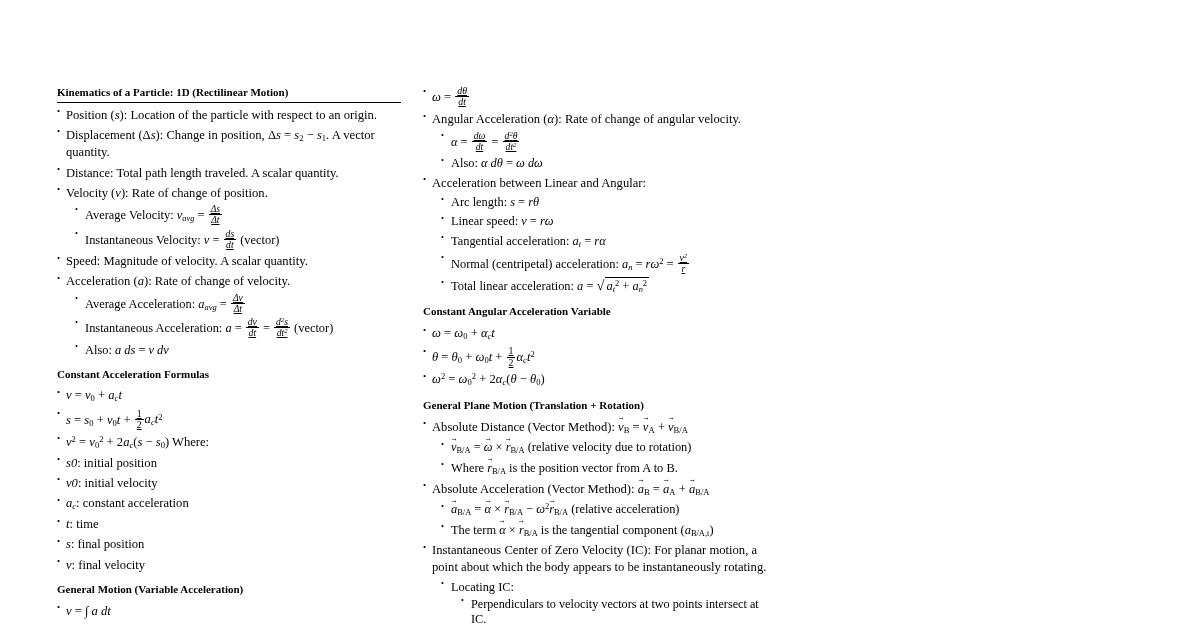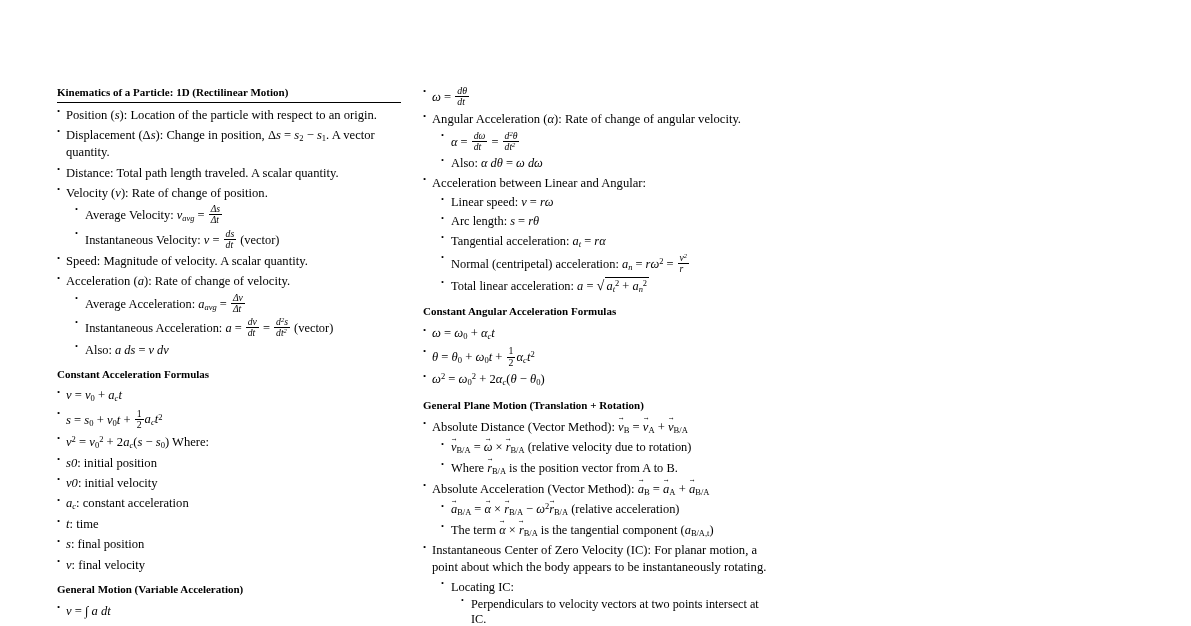--- a/index.html
+++ b/index.html
@@ -103,23 +103,25 @@
     font-size: 8px;
   }
   b { font-weight: normal; }
   .mathit {
     font-family: "Liberation Serif", serif;
     font-style: italic;
   }
   .frac {
     display: inline-block;
     vertical-align: -0.45em;
+    text-align: center;
     font-size: 0.78em;
     line-height: 1.05;
     margin: 0 1px;
+    text-decoration: underline;
   }
   .frac .num {
     display: block;
     padding: 0 2px;
     border-bottom: 0.9px solid #000;
   }
   .frac .den {
     display: block;
     padding: 0 2px;
   }
@@ -214,30 +216,30 @@
     <ul class="lvl1">
       <li style="margin-top:0;"><span class="mathit">ω</span> = <span class="frac"><span class="num mathit">dθ</span><span class="den mathit">dt</span></span></li>
       <li><b>Angular Acceleration (<span class="mathit">α</span>):</b> Rate of change of angular velocity.
         <ul class="lvl2">
           <li><span class="mathit">α</span> = <span class="frac"><span class="num mathit">dω</span><span class="den mathit">dt</span></span> = <span class="frac"><span class="num mathit">d<sup>2</sup>θ</span><span class="den mathit">dt<sup>2</sup></span></span></li>
           <li><b>Also:</b> <span class="mathit">α dθ</span> = <span class="mathit">ω dω</span></li>
         </ul>
       </li>
       <li><b>Acceleration between Linear and Angular:</b>
         <ul class="lvl2">
+          <li>Arc length: <span class="mathit">s</span> = <span class="mathit">rθ</span></li>
           <li>Linear speed: <span class="mathit">v</span> = <span class="mathit">rω</span></li>
-          <li>Arc length: <span class="mathit">s</span> = <span class="mathit">rθ</span></li>
           <li>Tangential acceleration: <span class="mathit">a<sub>t</sub></span> = <span class="mathit">rα</span></li>
           <li>Normal (centripetal) acceleration: <span class="mathit">a<sub>n</sub></span> = <span class="mathit">rω</span><sup>2</sup> = <span class="frac"><span class="num mathit">v<sup>2</sup></span><span class="den mathit">r</span></span></li>
           <li>Total linear acceleration: <span class="mathit">a</span> = <span class="sqrt"><span class="rad"><span class="mathit">a<sub>t</sub></span><sup>2</sup> + <span class="mathit">a<sub>n</sub></span><sup>2</sup></span></span></li>
         </ul>
       </li>
     </ul>
 
-    <h2 class="section spaced">Constant Angular Acceleration Formulas</h2>
+    <h2 class="section spaced">Constant Angular Acceleration Variable</h2>
     <ul class="lvl1">
       <li><span class="mathit">ω</span> = <span class="mathit">ω</span><sub>0</sub> + <span class="mathit">α<sub>c</sub>t</span></li>
       <li><span class="mathit">θ</span> = <span class="mathit">θ</span><sub>0</sub> + <span class="mathit">ω</span><sub>0</sub><span class="mathit">t</span> + <span class="frac"><span class="num">1</span><span class="den">2</span></span><span class="mathit">α<sub>c</sub>t</span><sup>2</sup></li>
       <li><span class="mathit">ω</span><sup>2</sup> = <span class="mathit">ω</span><sub>0</sub><sup>2</sup> + 2<span class="mathit">α<sub>c</sub></span>(<span class="mathit">θ</span> − <span class="mathit">θ</span><sub>0</sub>)</li>
     </ul>
 
     <h2 class="section spaced">General Plane Motion (Translation + Rotation)</h2>
     <ul class="lvl1">
       <li><b>Absolute Distance (Vector Method):</b> <span class="vec mathit">v</span><sub>B</sub> = <span class="vec mathit">v</span><sub>A</sub> + <span class="vec mathit">v</span><sub>B/A</sub>
         <ul class="lvl2">

